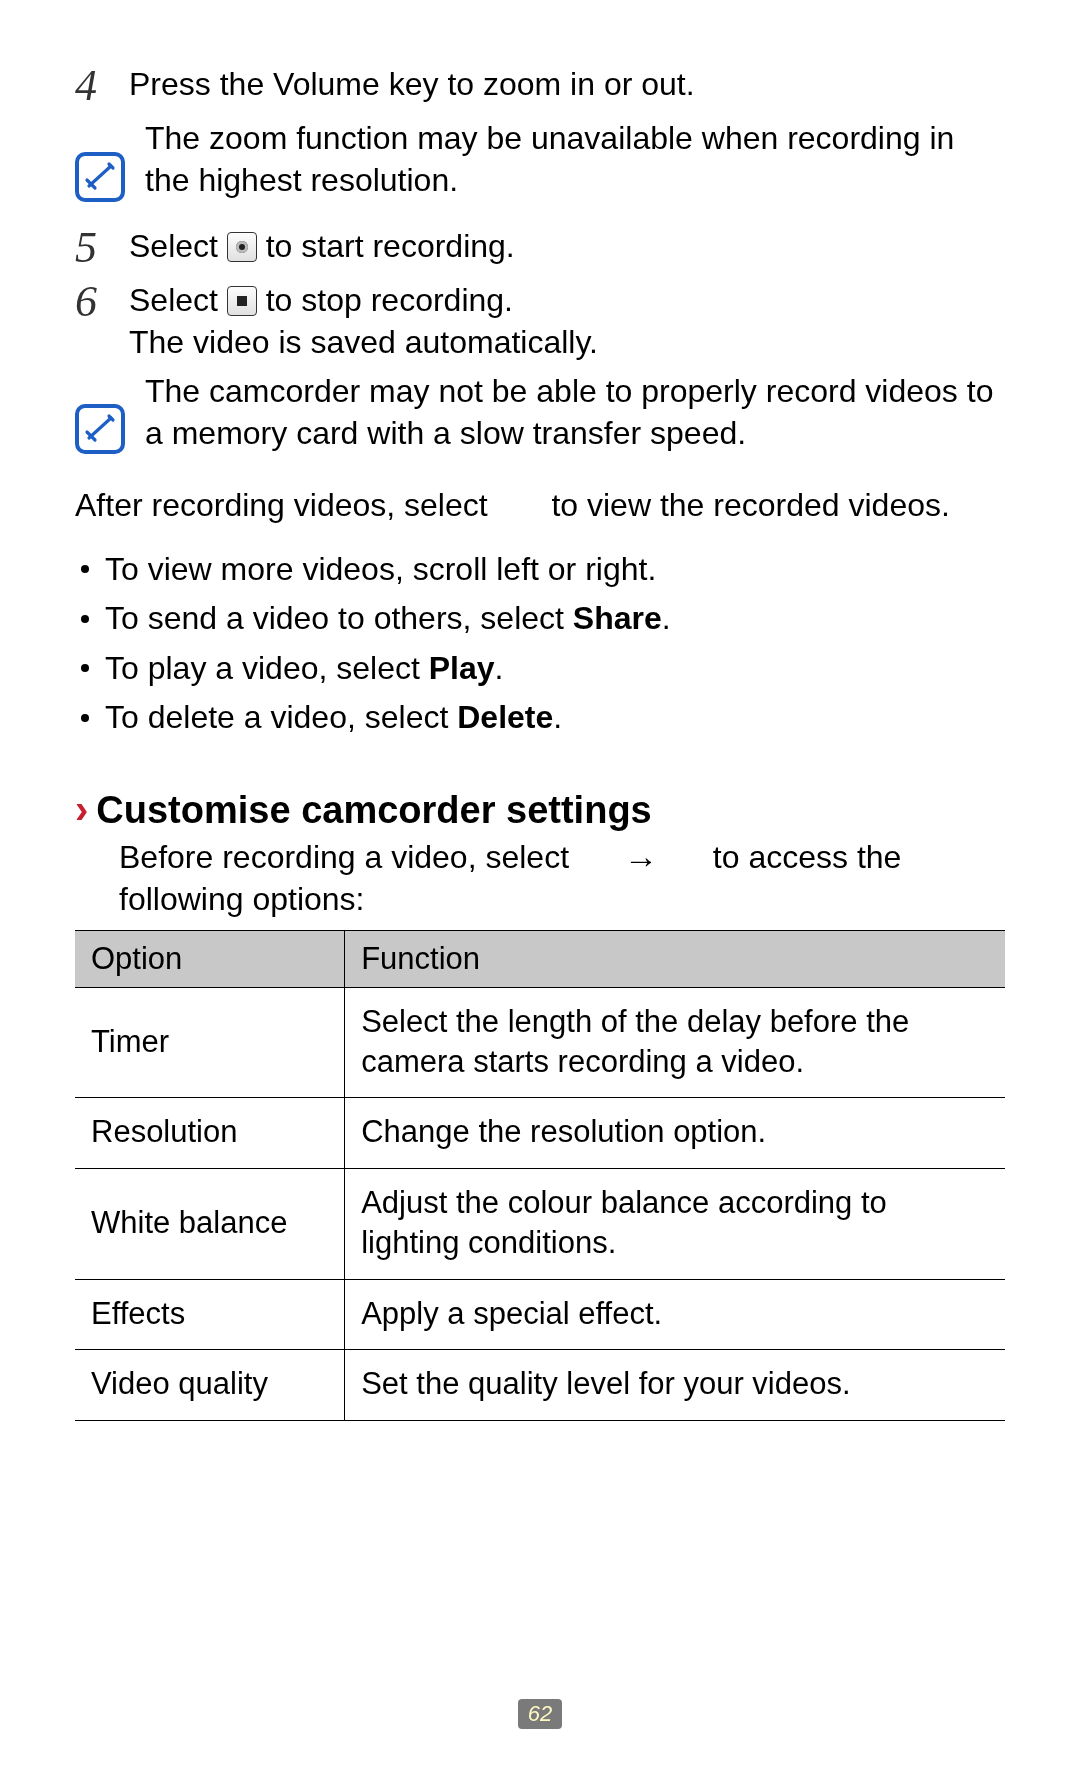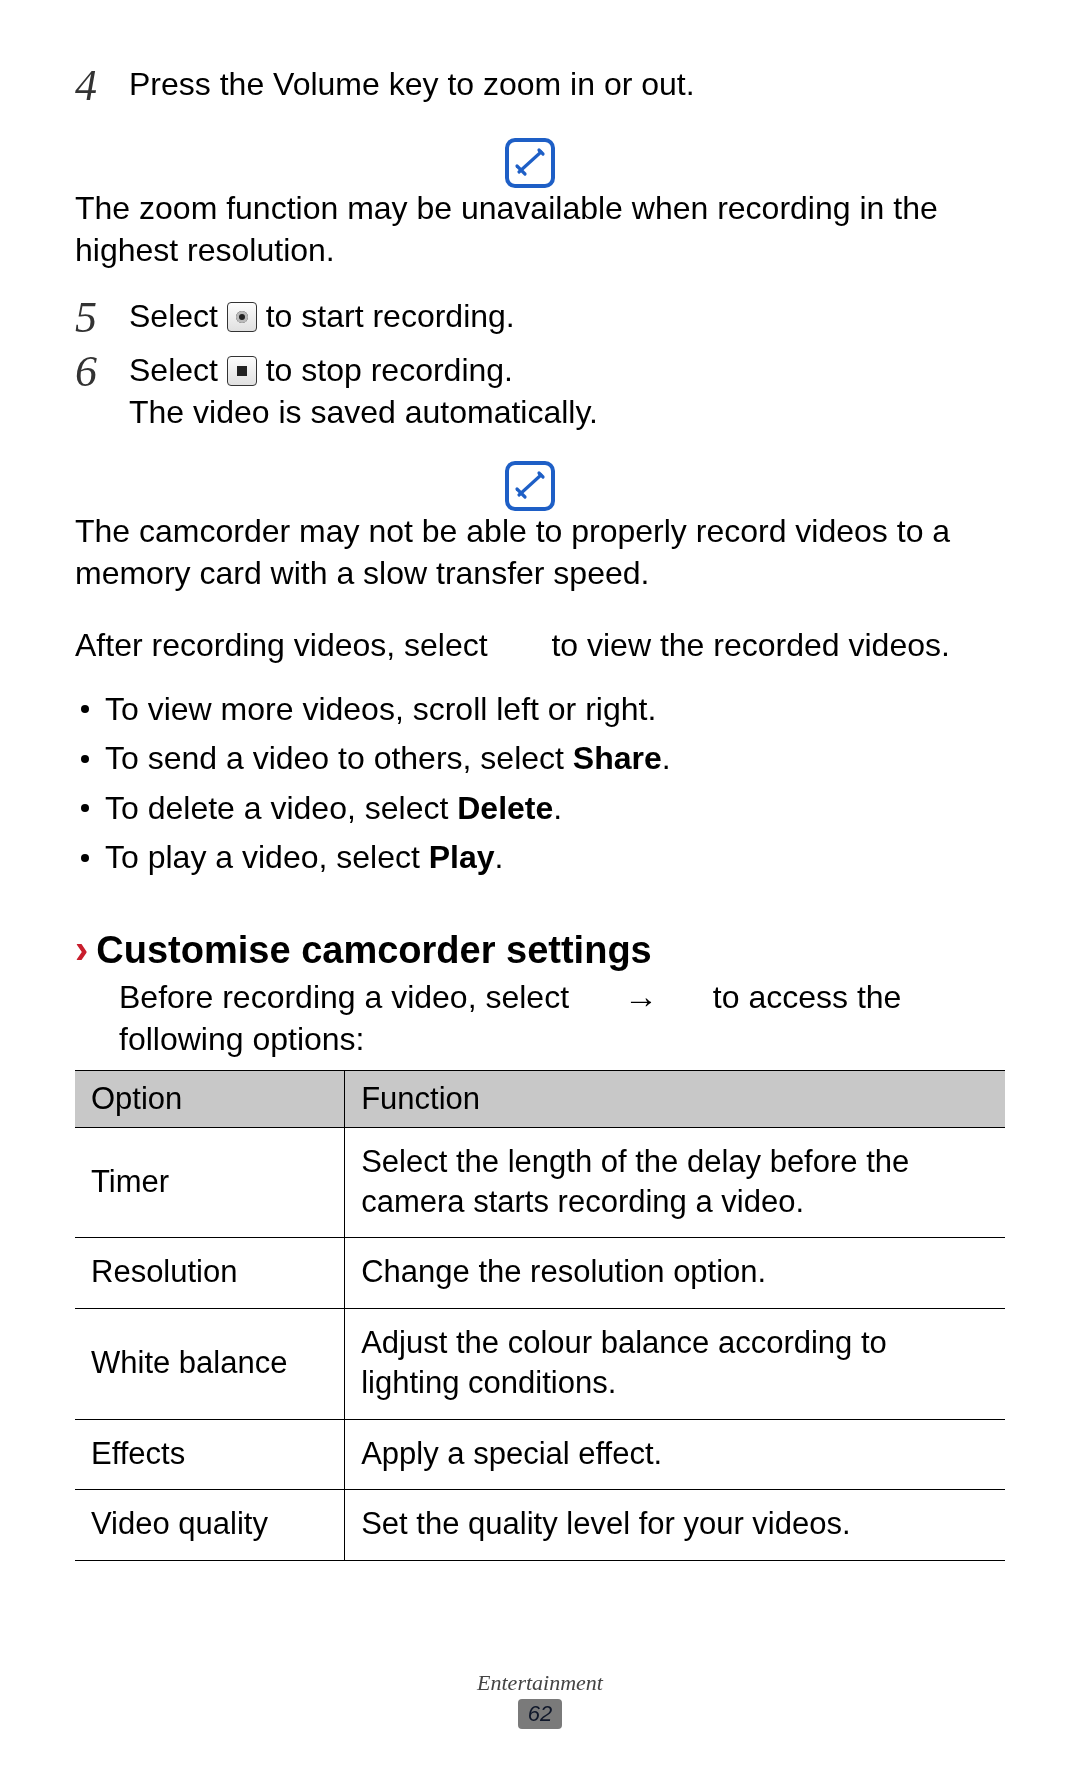--- a/index.html
+++ b/index.html
@@ -3,21 +3,21 @@
 <meta charset="utf-8">
 <style>
   * { box-sizing: border-box; margin: 0; padding: 0; }
   html, body { width: 1080px; height: 1771px; background: #fff; font-family: "Segoe UI", "Helvetica Neue", Arial, sans-serif; color: #000; }
   .page { width: 1080px; height: 1771px; padding: 62px 75px 30px 75px; position: relative; }
 
   .step-row { display: flex; align-items: flex-start; margin-bottom: 4px; }
   .step-num { font-style: italic; font-family: "Times New Roman", Georgia, serif; font-size: 44px; width: 54px; flex-shrink: 0; color: #333; line-height: 1.1; }
   .step-text { font-size: 32px; line-height: 1.30; flex: 1; padding-top: 2px; }
 
-  .note-row { display: flex; align-items: center; margin-top: 28px; margin-bottom: 18px; flex-direction: column; }
+  .note-row { display: flex; align-items: flex-end; margin-top: 8px; margin-bottom: 18px; }
   .note-icon-box { width: 50px; height: 50px; border: 4px solid #1e5fc6; border-radius: 10px; flex-shrink: 0; margin-right: 20px; display:flex; align-items:center; justify-content:center; background:#fff; }
   .note-text { font-size: 32px; line-height: 1.30; flex: 1; }
 
   .inline-icon { display: inline-block; width: 30px; height: 30px; vertical-align: -5px; border: 1.5px solid #333; border-radius: 4px; background: linear-gradient(#fdfdfd,#e0e0e0); position: relative; }
   .inline-icon.record::after { content:""; position:absolute; top:50%; left:50%; width:12px; height:12px; background:#222; border-radius:50%; transform:translate(-50%,-50%); box-shadow: 0 0 0 3px #bbb inset; }
   .inline-icon.stop::after { content:""; position:absolute; top:50%; left:50%; width:10px; height:10px; background:#222; transform:translate(-50%,-50%); }
 
   .para { font-size: 32px; line-height: 1.32; margin-top: 30px; }
 
   .bullets { margin-top: 18px; }
@@ -32,21 +32,21 @@
   .arrow-glyph { font-size: 34px; display:inline-block; padding: 0 8px; }
 
   table.opts { width: 100%; border-collapse: collapse; margin-top: 10px; }
   table.opts th { background: #c8c8c8; font-weight: 400; text-align: left; font-size: 31px; padding: 10px 16px; border-top: 1.5px solid #000; border-bottom: 1.5px solid #000; }
   table.opts th.col1 { border-right: 1.5px solid #000; width: 29%; }
   table.opts td { font-size: 31px; padding: 14px 16px 16px 16px; border-bottom: 1.5px solid #000; vertical-align: middle; line-height:1.28; }
   table.opts td.col1 { border-right: 1.5px solid #000; }
 
   .footer { position: absolute; bottom: 42px; left: 0; width: 100%; text-align: center; }
   .footer-section { font-style: italic; font-size: 22px; color: #444; font-family: "Times New Roman", Georgia, serif;}
-  .footer-badge { display:inline-block; background:#7a7a7a; color:#0f172a; font-size:22px; padding:2px 10px; border-radius:4px; margin-top:3px; font-style: italic;}
+  .footer-badge { display:inline-block; background:#7a7a7a; color:#fef9c3; font-size:22px; padding:2px 10px; border-radius:4px; margin-top:3px; font-style: italic;}
 
   b { font-weight: 700; }
   .gap-sm { display:inline-block; width: 38px; }
   .gap-md { display:inline-block; width: 46px; }
 </style>
 </head>
 <body>
 
 <div class="page">
 
@@ -96,22 +96,22 @@
     <div class="note-text">The camcorder may not be able to properly record videos to a memory card with a slow transfer speed.</div>
   </div>
 
   <div class="para">
     <span>After recording videos, select </span><span class="gap-md"></span><span> to view the recorded videos.</span>
   </div>
 
   <div class="bullets">
     <div class="bullet-row"><span class="dot"></span><span>To view more videos, scroll left or right.</span></div>
     <div class="bullet-row"><span class="dot"></span><span>To send a video to others, select </span><b>Share</b><span>.</span></div>
+    <div class="bullet-row"><span class="dot"></span><span>To play a video, select </span><b>Play</b><span>.</span></div>
     <div class="bullet-row"><span class="dot"></span><span>To delete a video, select </span><b>Delete</b><span>.</span></div>
-    <div class="bullet-row"><span class="dot"></span><span>To play a video, select </span><b>Play</b><span>.</span></div>
   </div>
 
   <div class="subhead-row">
     <span class="chevron">›</span>
     <span class="subhead">Customise camcorder settings</span>
   </div>
   <div class="afterhead">
     <span>Before recording a video, select </span><span class="gap-sm"></span><span class="arrow-glyph">→</span><span class="gap-sm"></span><span> to access the following options:</span>
   </div>
 
@@ -140,17 +140,16 @@
           <td>Apply a special effect.</td>
         </tr>
       <tr>
           <td class="col1">Video quality</td>
           <td>Set the quality level for your videos.</td>
         </tr>
     </tbody>
   </table>
 
   <div class="footer">
-    <div class="footer-section">Entertainment</div>
     <div><span class="footer-badge">62</span></div>
   </div>
 
 </div>
 
 </body></html>

